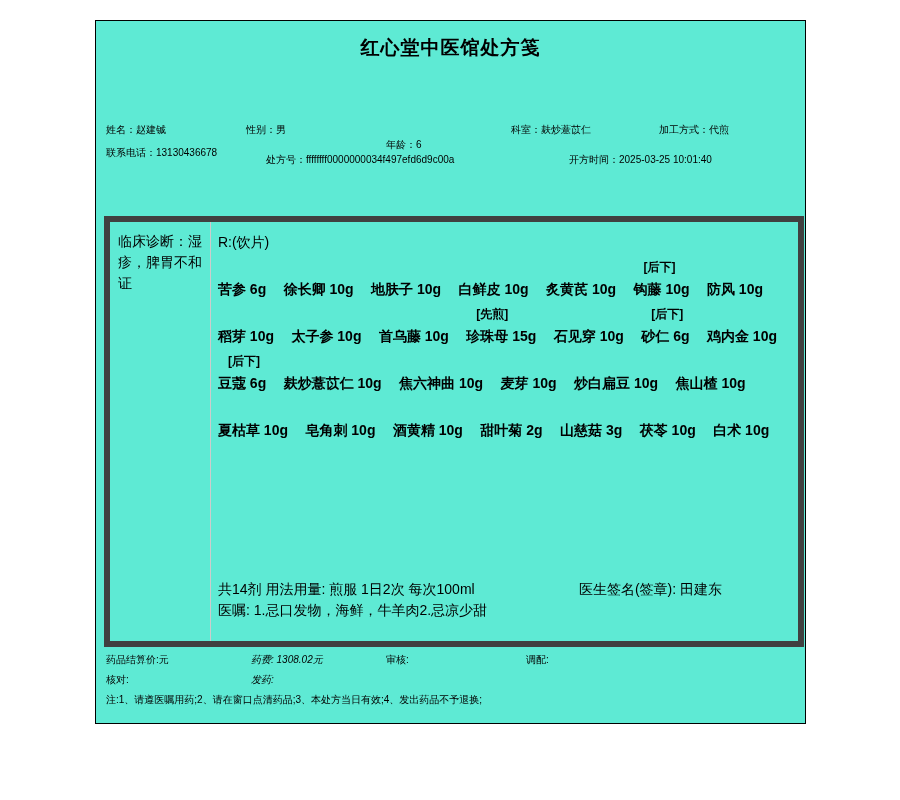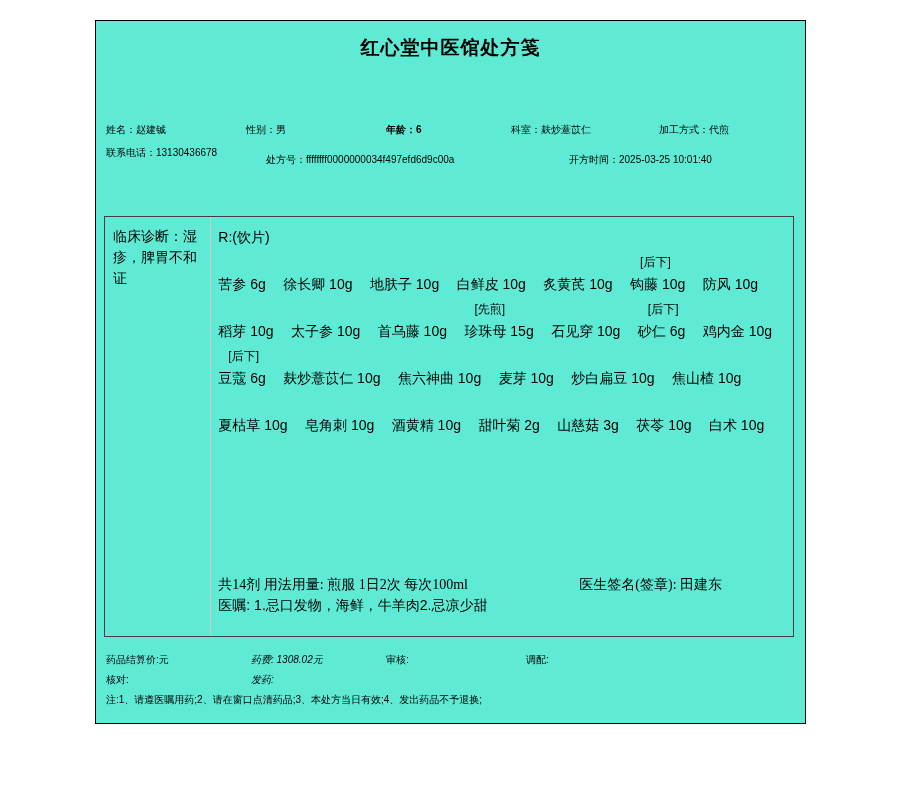--- a/index.html
+++ b/index.html
@@ -2,36 +2,36 @@
 <html><head>
 <meta charset="utf-8">
 <style>
   html,body{margin:0;padding:0;width:900px;height:800px;background:#fff;overflow:hidden;
     font-family:"Liberation Sans","DejaVu Sans",sans-serif;color:#000;}
   .sheet{position:absolute;left:95px;top:20px;width:709px;height:702px;border:1px solid #000;background:#5eead4;}
   .title{position:absolute;top:14px;left:0;width:100%;text-align:center;font-size:19px;font-weight:bold;letter-spacing:1px;}
   .f{position:absolute;font-size:10px;white-space:nowrap;line-height:18px;}
   .pos-name{left:10px;top:100px;}
   .pos-gender{left:150px;top:100px;}
-  .pos-age{left:290px;top:100px;font-weight:bold;}
+  .pos-age{left:290px;top:115px;}
   .pos-dept{left:415px;top:100px;}
   .pos-proc{left:563px;top:100px;}
   .pos-phone{left:10px;top:123px;}
   .pos-rxno{left:170px;top:130px;}
   .pos-rxtime{left:473px;top:130px;}
-  .rxbox{position:absolute;left:8px;top:195px;width:688px;height:419px;border:1px solid #404040;display:flex;}
+  .rxbox{position:absolute;left:8px;top:195px;width:688px;height:419px;border:6px solid #404040;display:flex;}
   .diag{width:122px;border-right:1px solid #ccc;padding:9px 7px 0 8px;font-size:14px;line-height:21px;}
   .rxcontent{flex:1;position:relative;padding:10px 8px 0 7px;}
   .rxheader{font-size:14px;line-height:20px;margin-bottom:6px;}
   .herb-block{margin-bottom:3px;white-space:nowrap;}
-  .herb{display:inline-block;margin-right:13px;vertical-align:bottom;}
+  .herb{display:inline-block;margin-right:13px;vertical-align:bottom;font-weight:bold;}
   .herb-tag{display:block;height:19px;line-height:19px;font-size:12px;padding-left:10px;}
   .herb-text{display:block;font-size:14px;line-height:25px;}
   .usage{position:absolute;left:7px;right:8px;bottom:20px;font-size:14px;line-height:21px;}
-  .usage-row1{position:relative;font-family:Liberation Serif, serif;}
+  .usage-row1{position:relative;}
   .doctor{position:absolute;left:361px;top:0;white-space:nowrap;}
   .fr1{top:630px;text-align:right;}
   .fr2{top:650px;}
   .fr3{top:670px;}
   .fc1{left:10px;}
   .fc2{left:155px;font-style:italic;}
   .fc3{left:290px;}
   .fc4{left:430px;}
 </style>
 </head>

